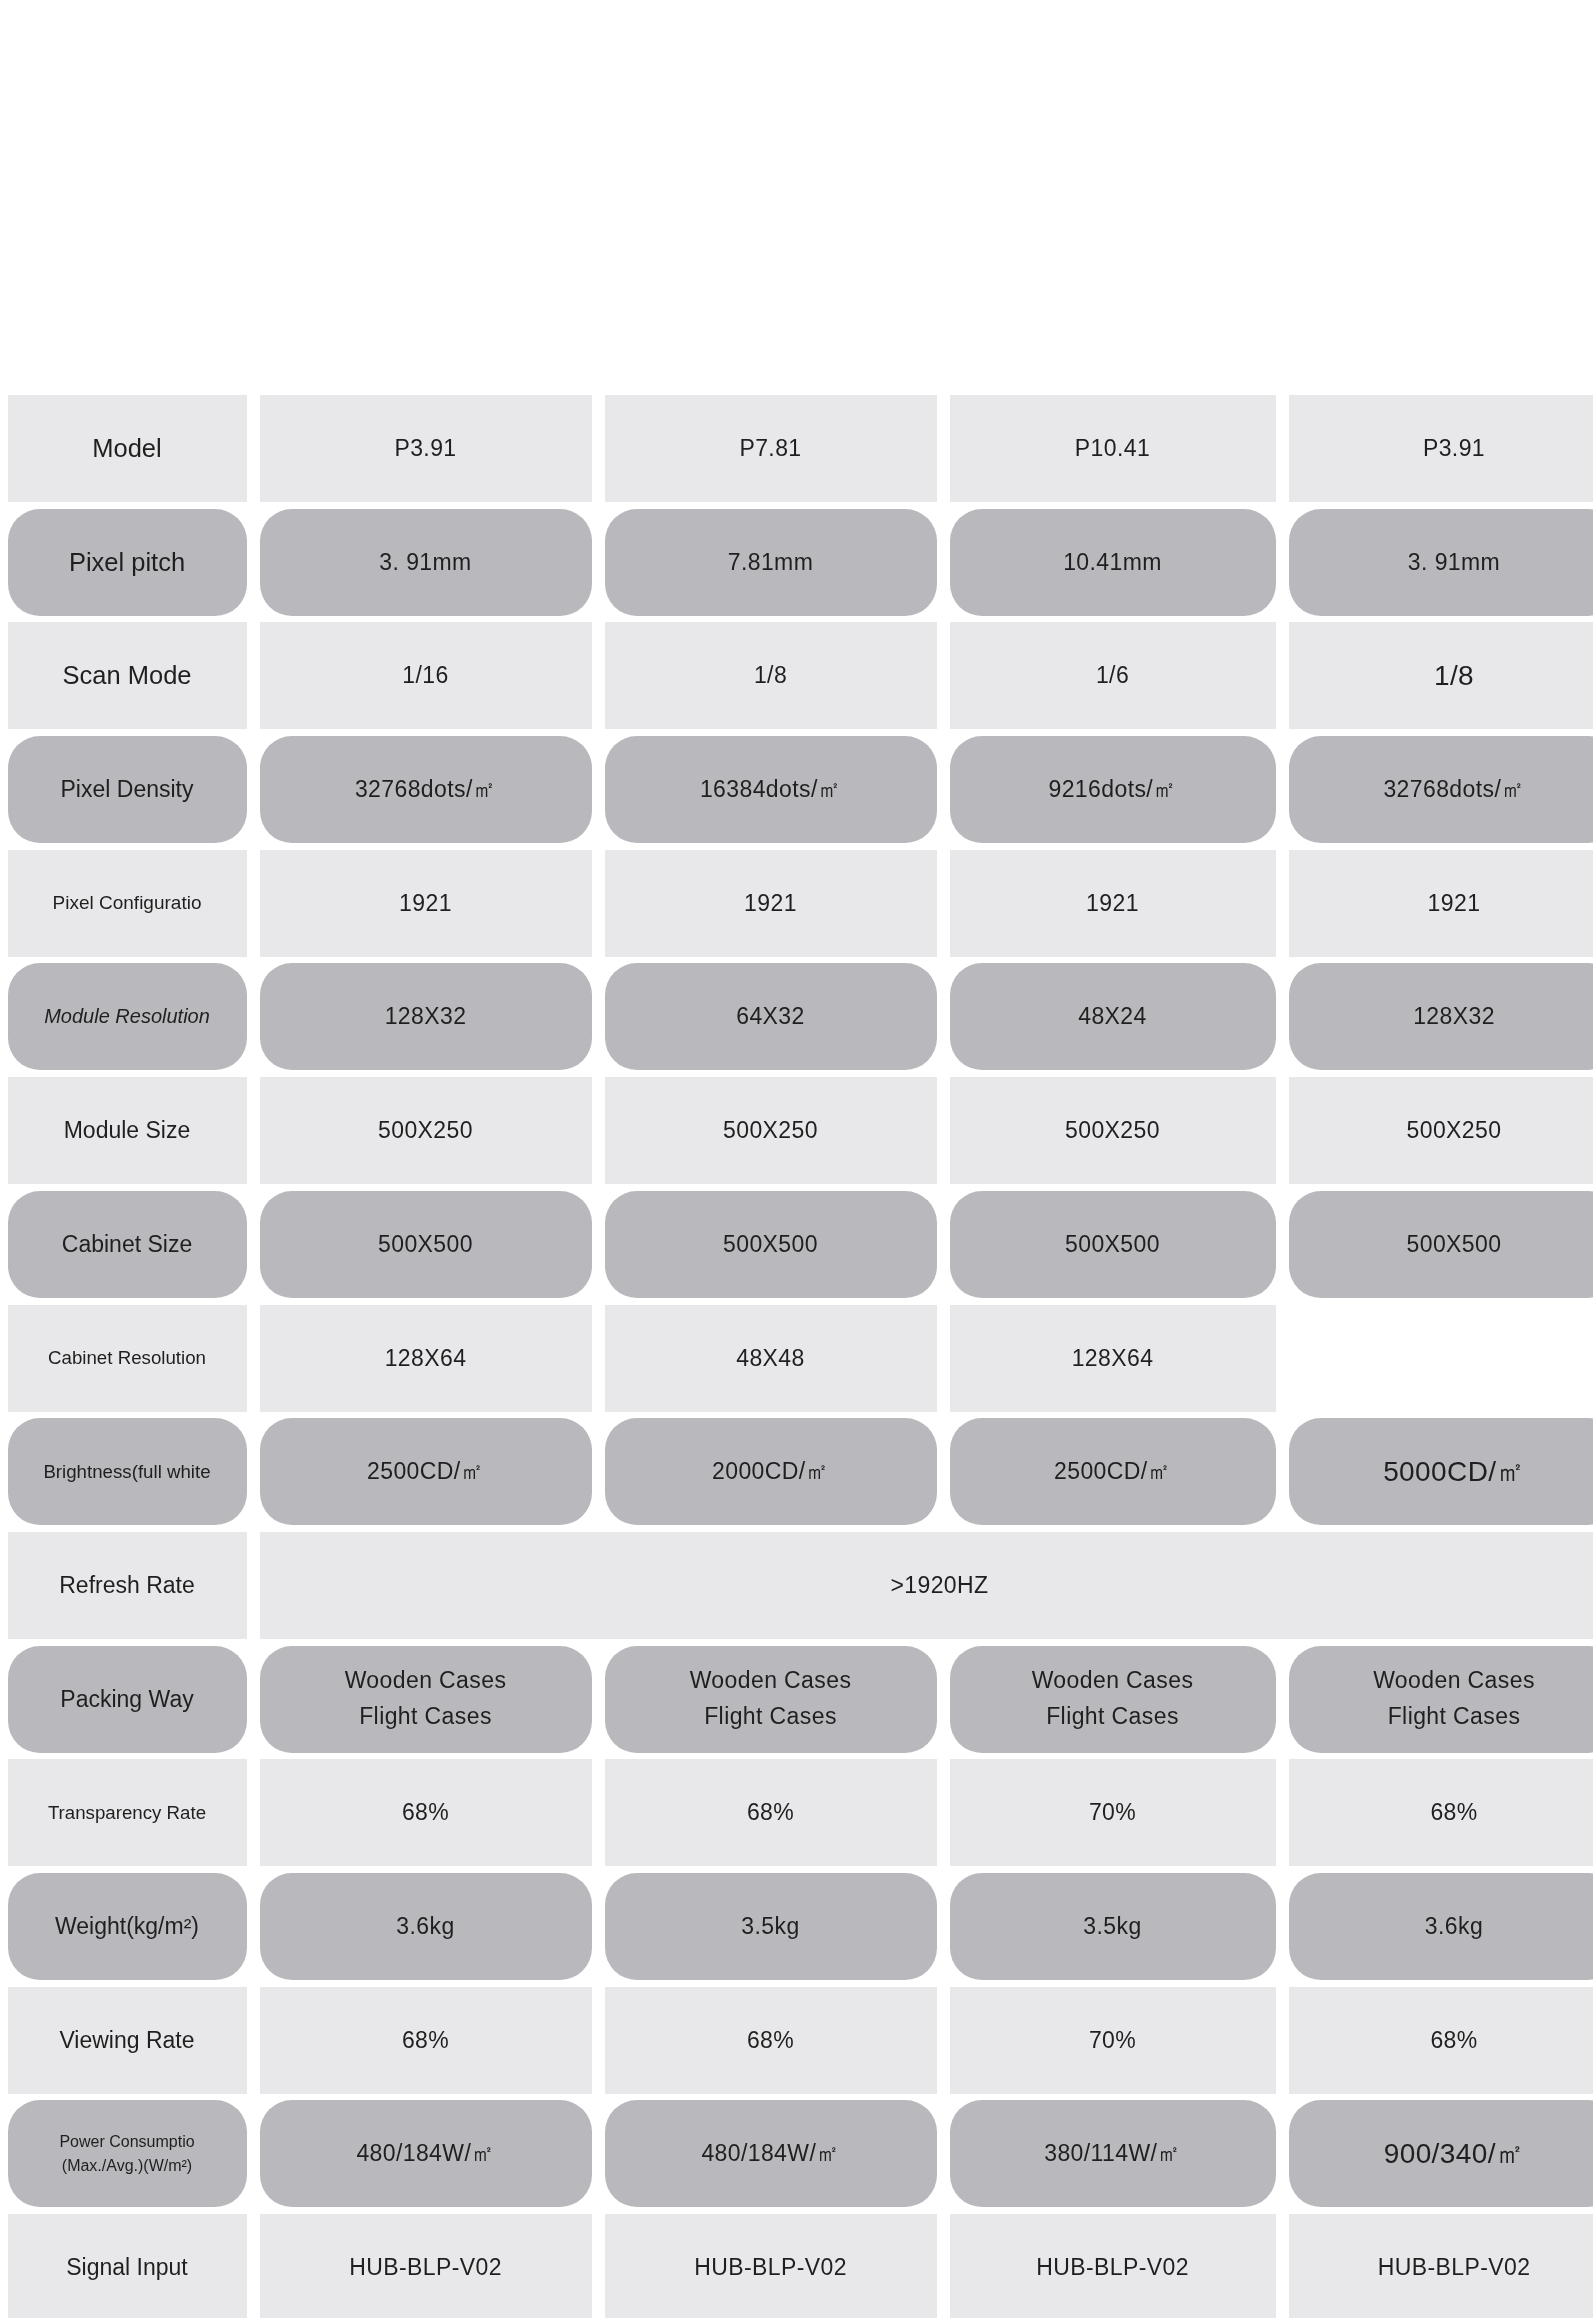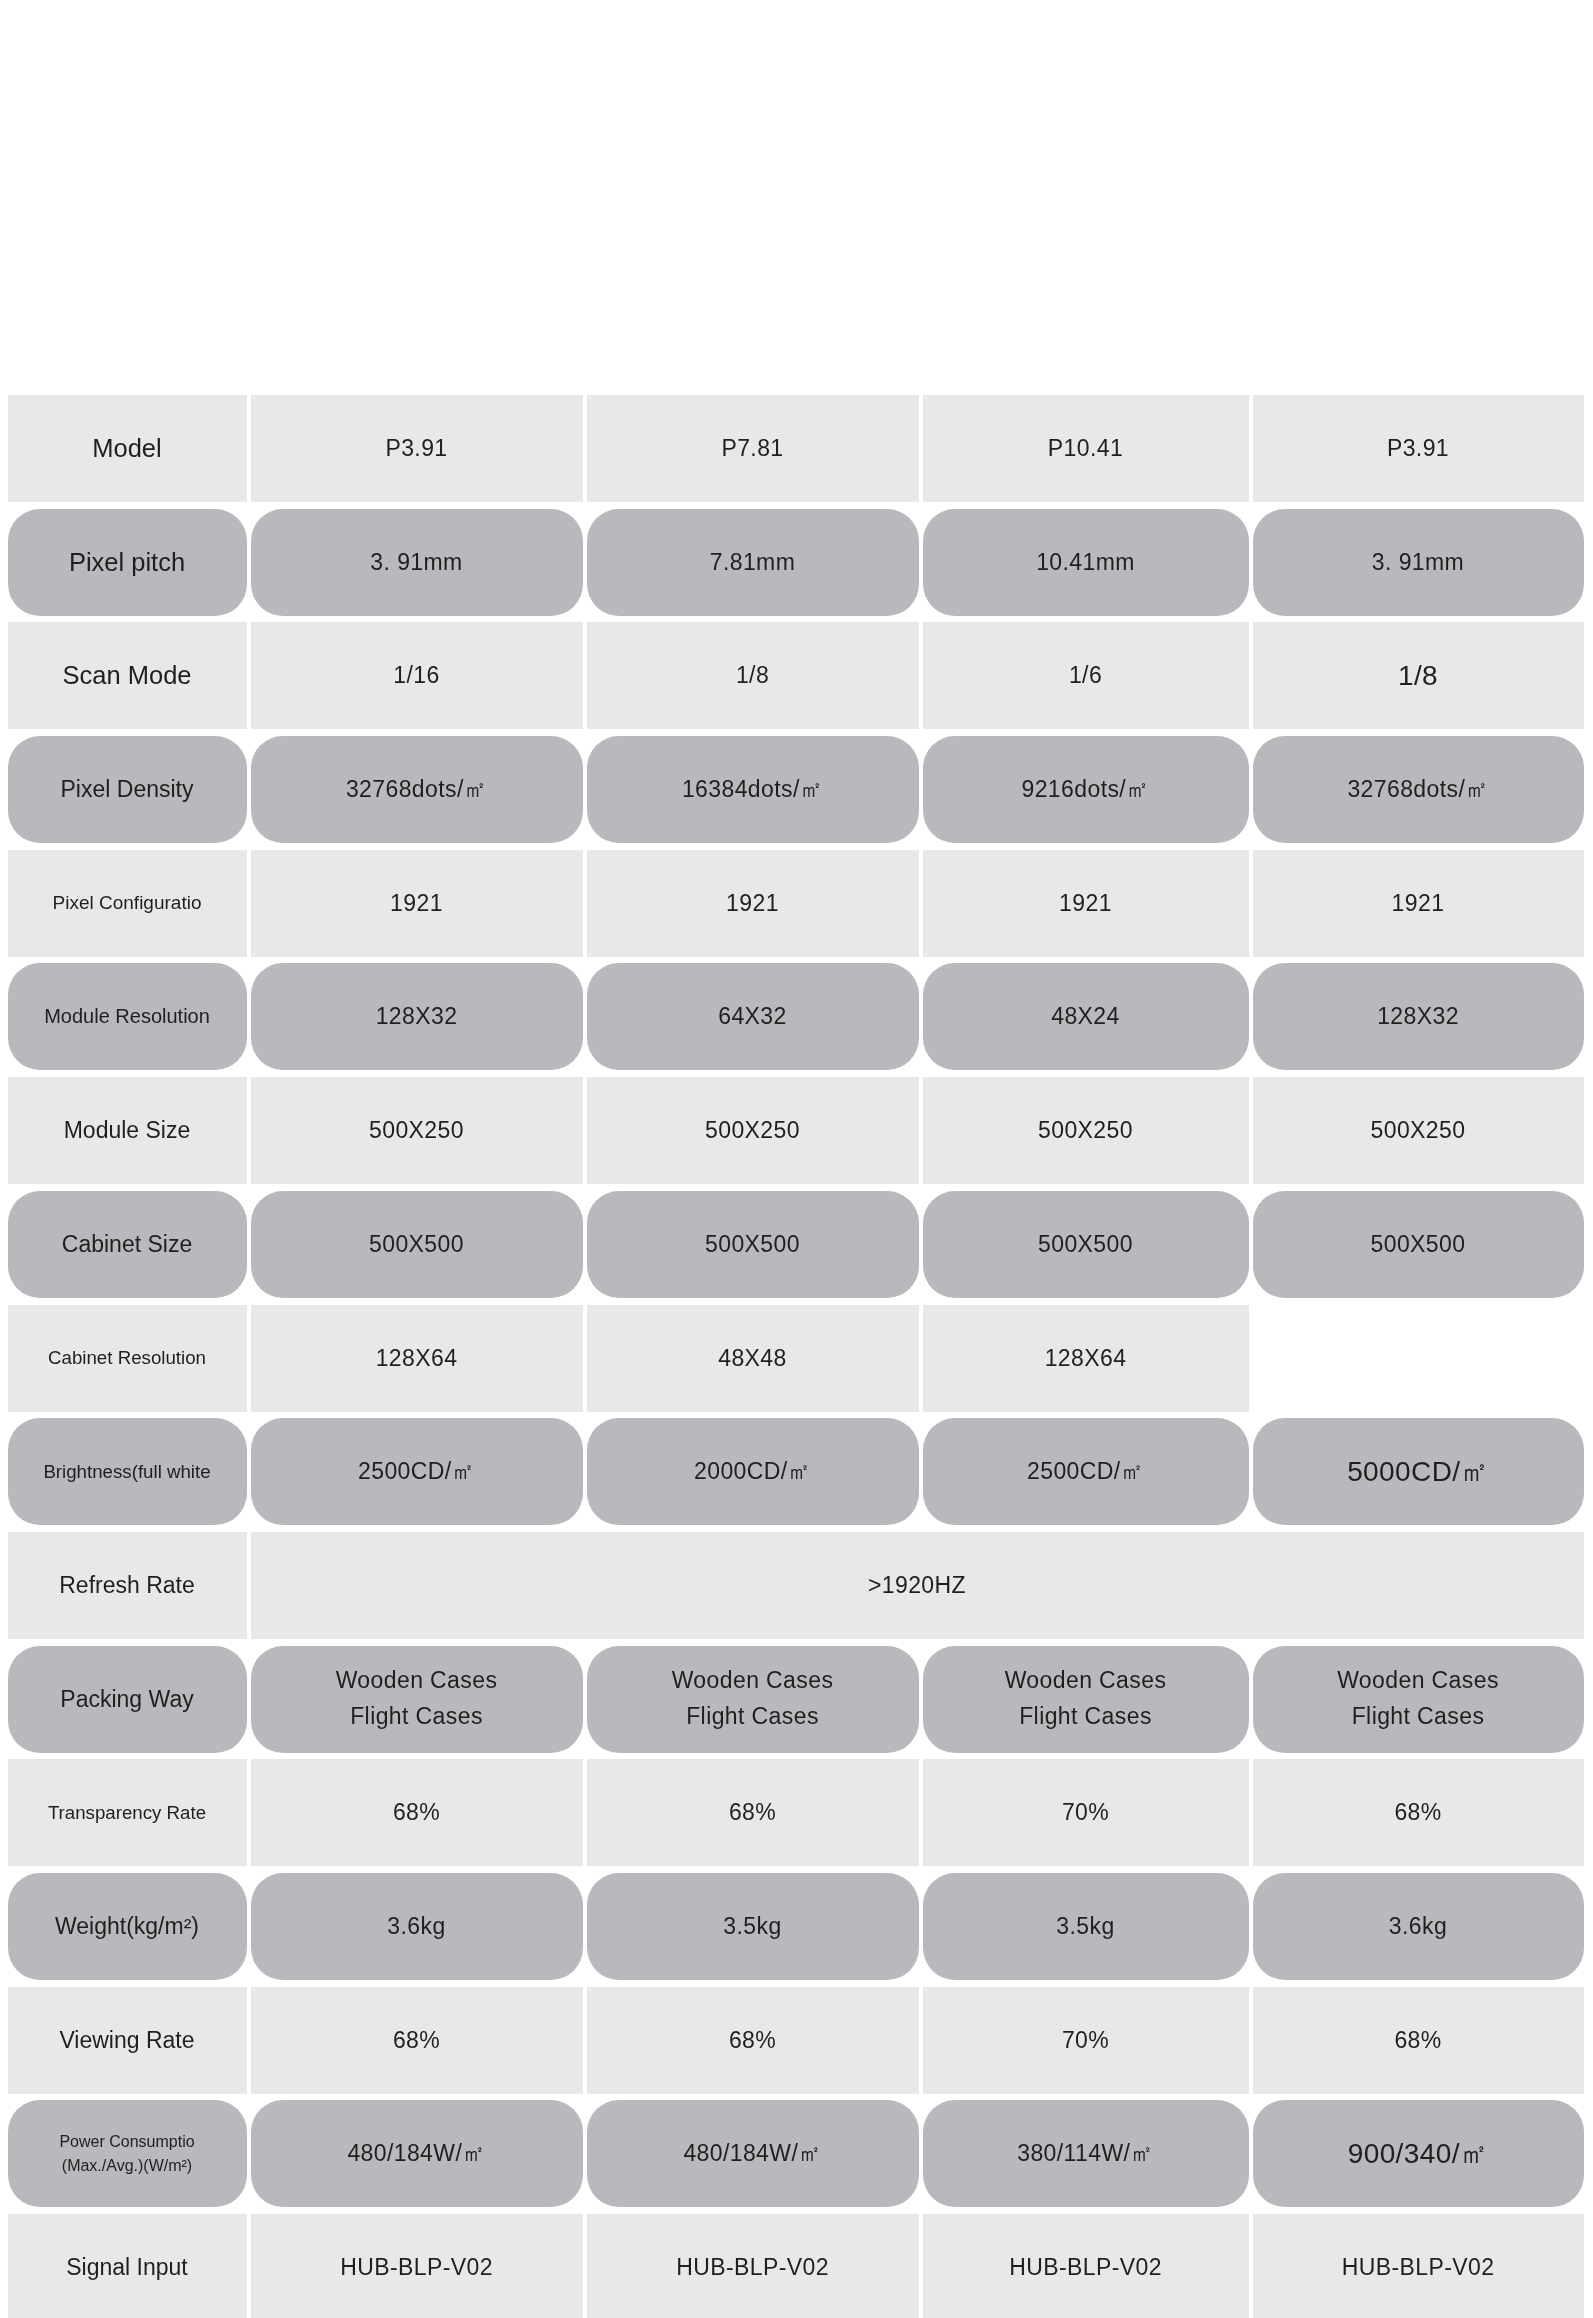--- a/index.html
+++ b/index.html
@@ -13,21 +13,21 @@
   }
   #spec-table {
     position: absolute;
     left: 7.5px;
     top: 395px;
     width: 1586px;
   }
   .row {
     display: grid;
     grid-template-columns: 239px 332px 332px 326px 331px;
-    column-gap: 4px;
+    column-gap: 13px;
     height: 107px;
     margin-bottom: 6.7px;
   }
   .cell {
     display: flex;
     align-items: center;
     justify-content: center;
     text-align: center;
     white-space: pre-line;
     color: #1f1f1f;
@@ -39,21 +39,21 @@
   .value { font-size: 23px; letter-spacing: 0.4px; }
   .value.big { font-size: 28px; }
   .value.merged { grid-column: 2 / 6; }
 
   
   .label { font-size: 23px; }
   .row:nth-child(1) .label,
   .row:nth-child(2) .label,
   .row:nth-child(3) .label { font-size: 25.5px; }
   .row:nth-child(5) .label { font-size: 19px; text-align: center; }
-  .row:nth-child(6) .label { font-size: 20px; }
+  .row:nth-child(6) .label { font-size: 20px; font-style: italic; }
   .row:nth-child(9) .label,
   .row:nth-child(10) .label,
   .row:nth-child(13) .label { font-size: 18.7px; }
   .row:nth-child(16) .label { font-size: 16px; line-height: 1.5; }
 
   
   .row:nth-child(12) .value { line-height: 1.55; }
 </style>
 </head>
 <body style="background: rgb(255, 255, 255);">

